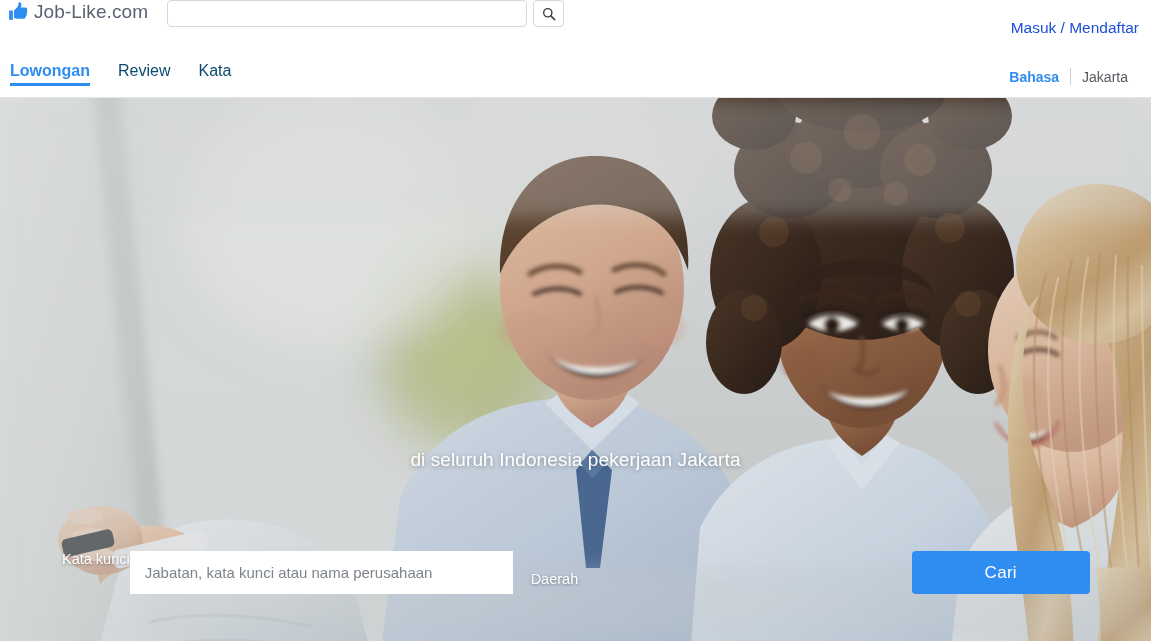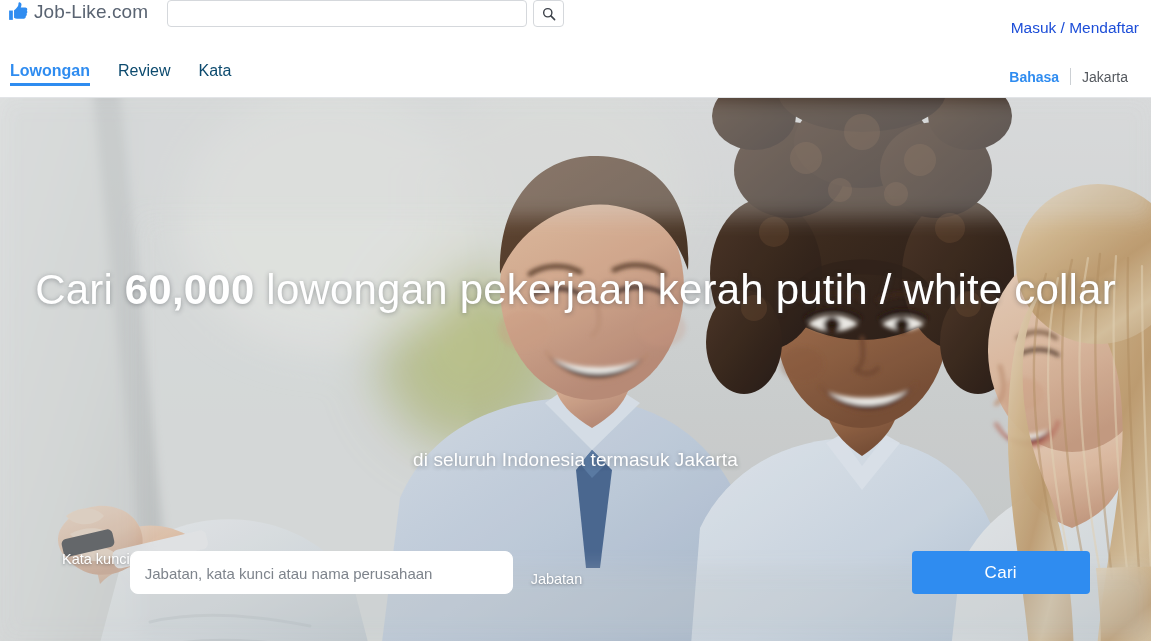--- a/index.html
+++ b/index.html
@@ -250,24 +250,24 @@
     color: #ffffff;
     margin-bottom: 7px;
     text-shadow: 0 1px 3px rgba(50,55,62,0.5);
     white-space: nowrap;
   }
 
   .field input {
     height: 43px;
     width: 100%;
     border: 1px solid #ffffff;
-    border-radius: 8px;
+    border-radius: 0;
     background: #ffffff;
     padding: 0 14px;
-    font-size: 20px;
+    font-size: 15px;
     font-family: "Liberation Sans", sans-serif;
     color: #333;
     outline: none;
   }
   .field input::placeholder {
     color: #7e848c;
     font-size: 15px;
   }
 
   .cari-btn {
@@ -581,33 +581,30 @@
       <rect x="0" y="0" width="1151" height="120" fill="#e6e7e6"></rect>
       <rect x="0" y="470" width="1151" height="73" fill="#cfd4d6"></rect>
       <rect x="0" y="0" width="140" height="543" fill="#e0e2e1"></rect>
     </g>
   </svg>
 
   <div class="hero-veil"></div>
 
   <div class="hero-content">
 
-    <div class="hero-title">
-      <span>Cari </span><b>60,000</b><span> lowongan pekerjaan kerah putih / white collar</span>
-    </div>
-
-    <div class="hero-sub">di seluruh Indonesia termasuk Jakarta</div>
+
+    <div class="hero-sub">di seluruh Indonesia pekerjaan Jakarta</div>
 
     <div class="searchform">
 
       <div class="field field-kw">
         <label class="field-label">Kata kunci</label>
         <input type="text" placeholder="Jabatan, kata kunci atau nama perusahaan" style="">
       </div>
 
       <div class="field field-loc">
-        <label class="field-label">Jabatan</label>
+        <label class="field-label">Daerah</label>
       </div>
 
       <button class="cari-btn">Cari</button>
     </div>
   </div>
 </div>
 
 </body></html>

